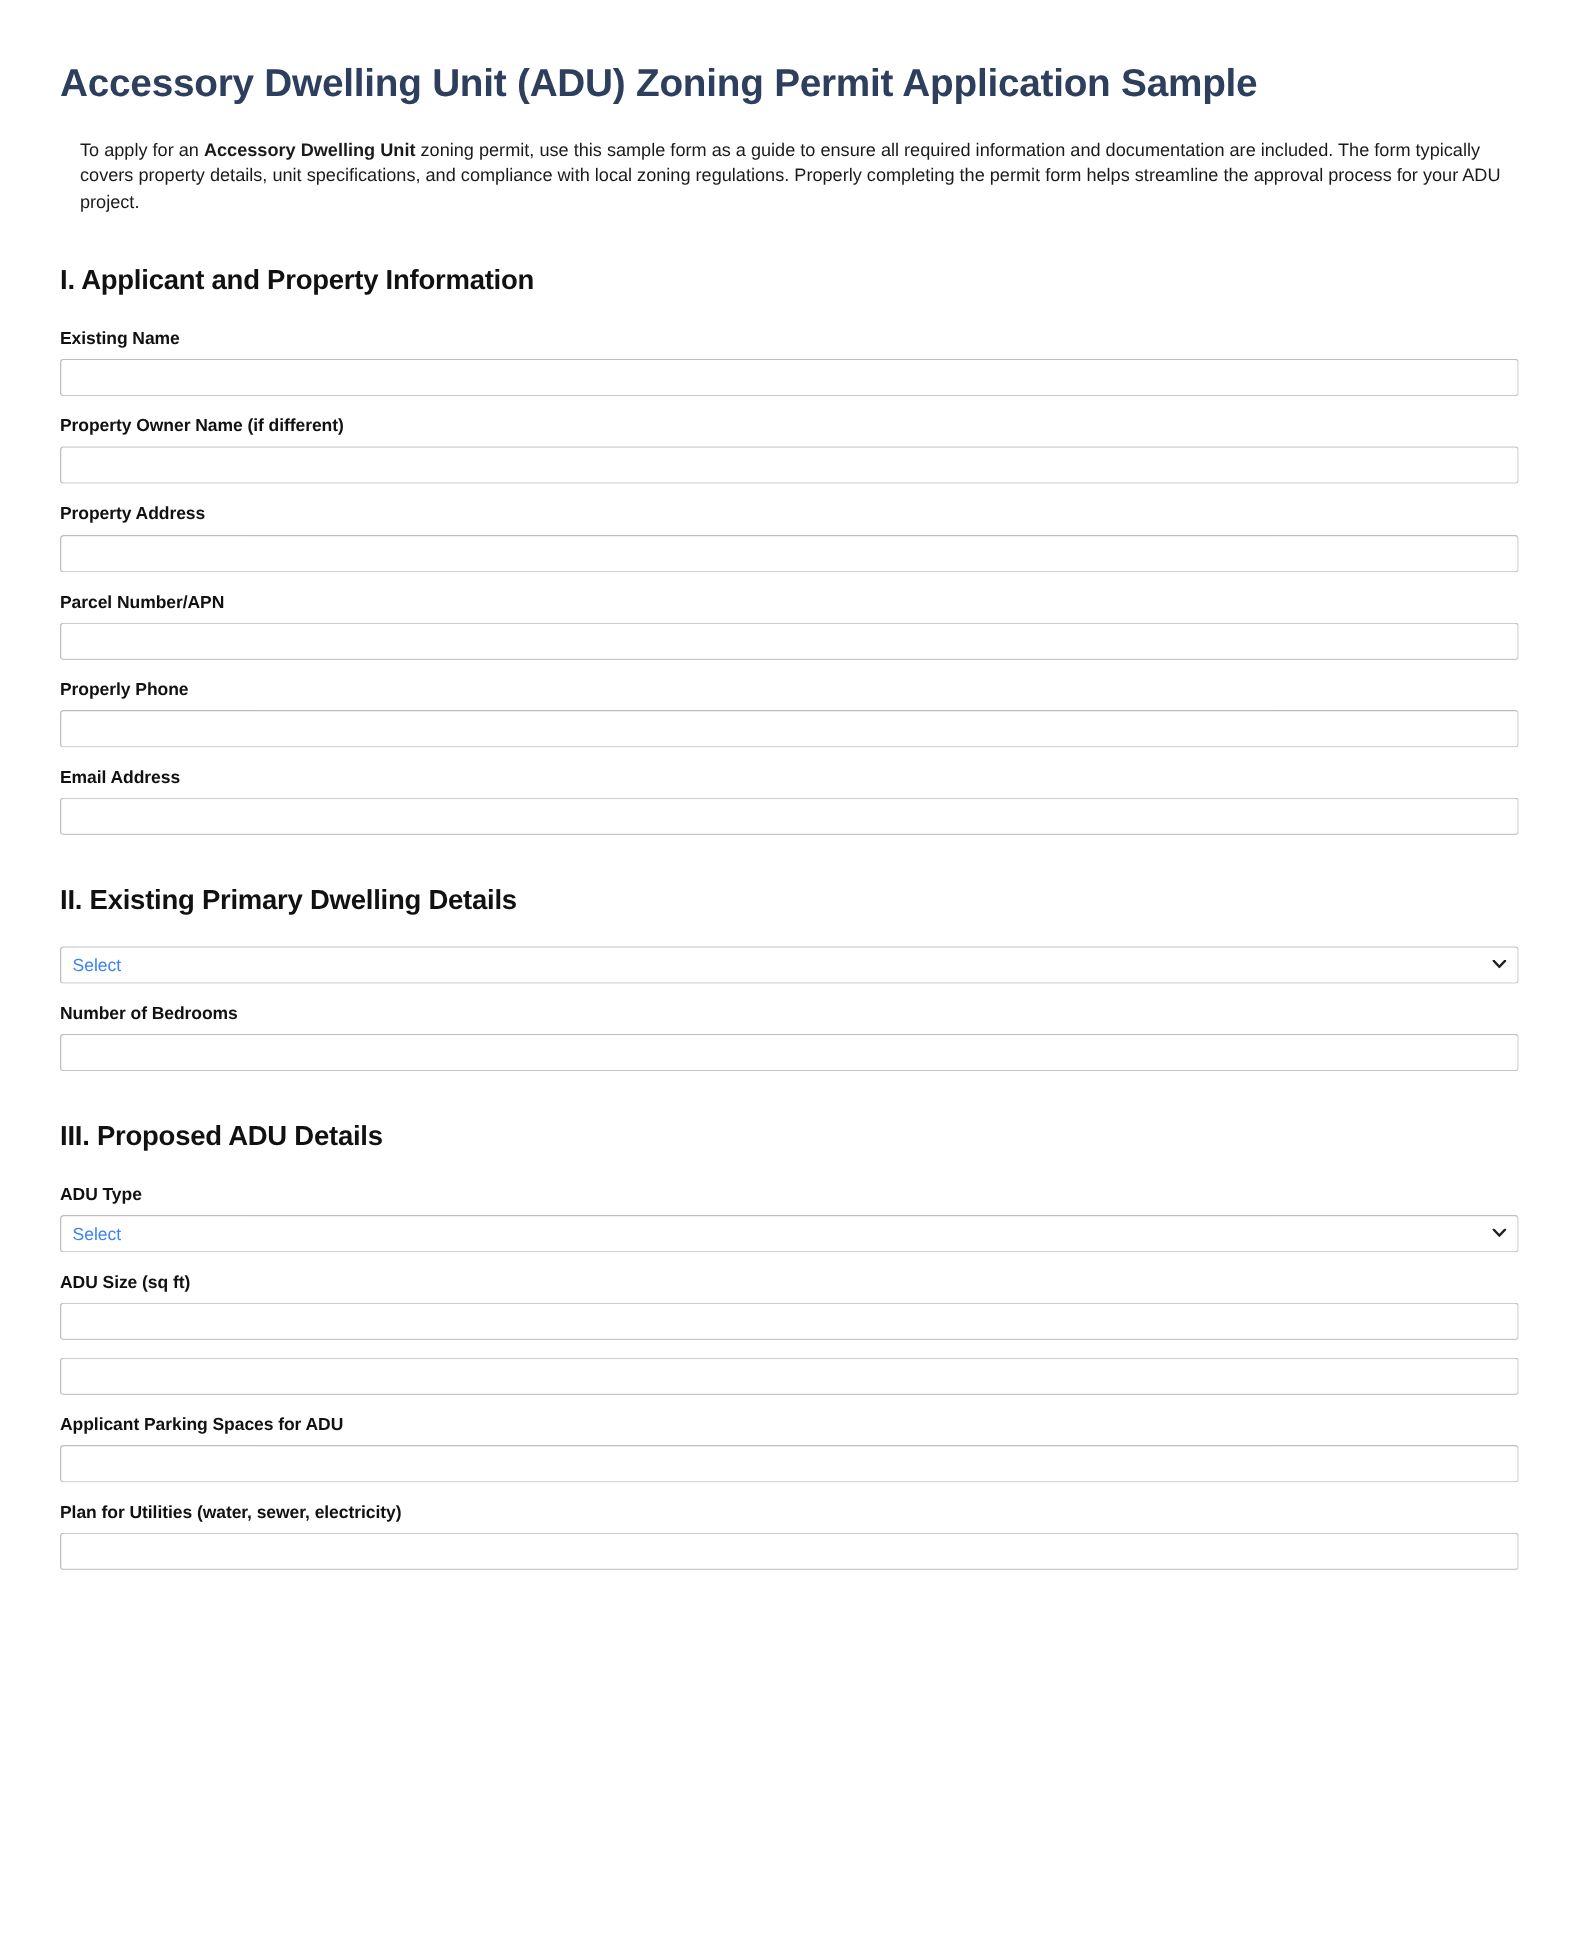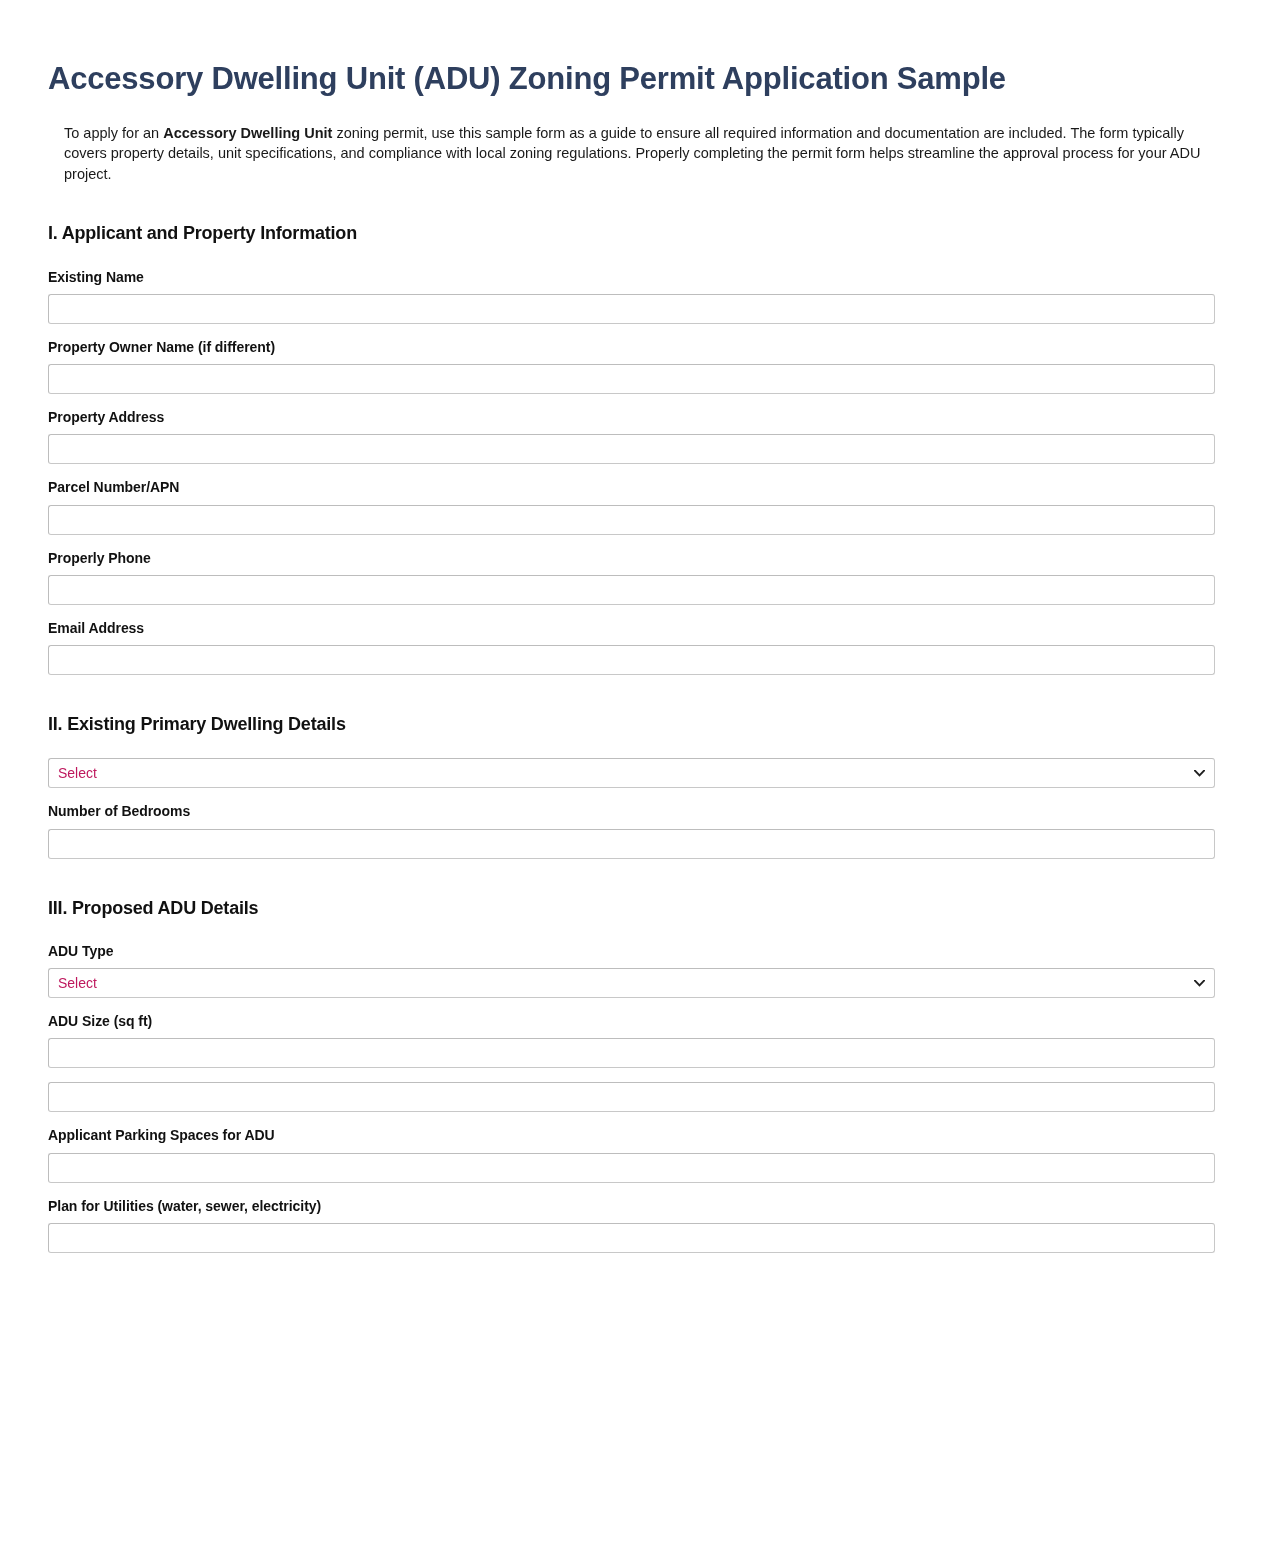--- a/index.html
+++ b/index.html
@@ -11,21 +11,21 @@
   }
   body {
     width: 1263px;
     min-height: 1547px;
     font-family: "Liberation Sans", sans-serif;
     color: #000000;
     -webkit-font-smoothing: antialiased;
   }
   .page {
     width: 1263px;
-    padding: 16px 48px;
+    padding: 4px 48px;
     position: relative;
     overflow: hidden;
     height: 1547px;
   }
   .doc-title {
     font-size: 31px;
     line-height: 1.25;
     font-weight: bold;
     color: #2e3f5e;
     margin: 0;
@@ -35,21 +35,21 @@
   .intro {
     font-size: 14.5px;
     line-height: 1.42;
     color: #1a1a1a;
     margin: 24px 0 0 16px;
     max-width: 1167px;
     text-align: left;
   }
   .intro b { font-weight: bold; }
   .section-heading {
-    font-size: 18px;
+    font-size: 22px;
     font-weight: bold;
     color: #111111;
     margin: 38px 0 0 0;
     line-height: 1.3;
     letter-spacing: -0.2px;
   }
   .field {
     margin-top: 14px;
   }
   .field.first { margin-top: 22px; }
@@ -86,21 +86,21 @@
     display: block;
     width: 1167px;
     height: 30px;
     border: 1px solid #c8c8c8;
     border-top-color: #bdbdbd;
     border-left-color: #bdbdbd;
     border-radius: 3px;
     background: #ffffff;
     font-family: "Liberation Sans", sans-serif;
     font-size: 14px;
-    color: #be185d;
+    color: #3b82f6;
     padding: 0 28px 0 9px;
     line-height: 28px;
     cursor: default;
     -webkit-appearance: none;
     appearance: none;
     overflow: hidden;
     white-space: nowrap;
   }
   .select-arrow {
     position: absolute;

